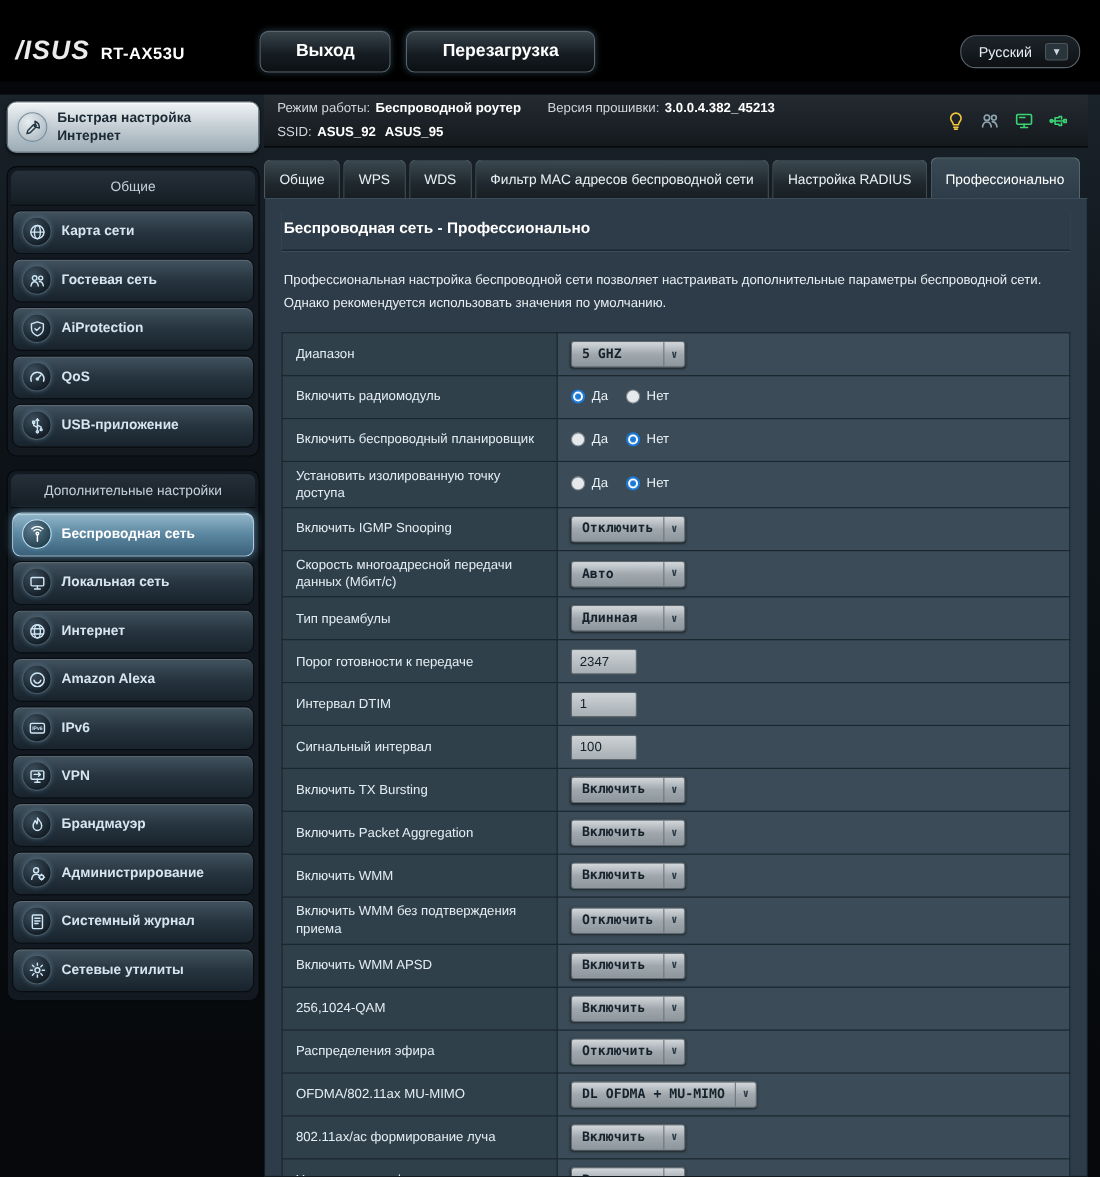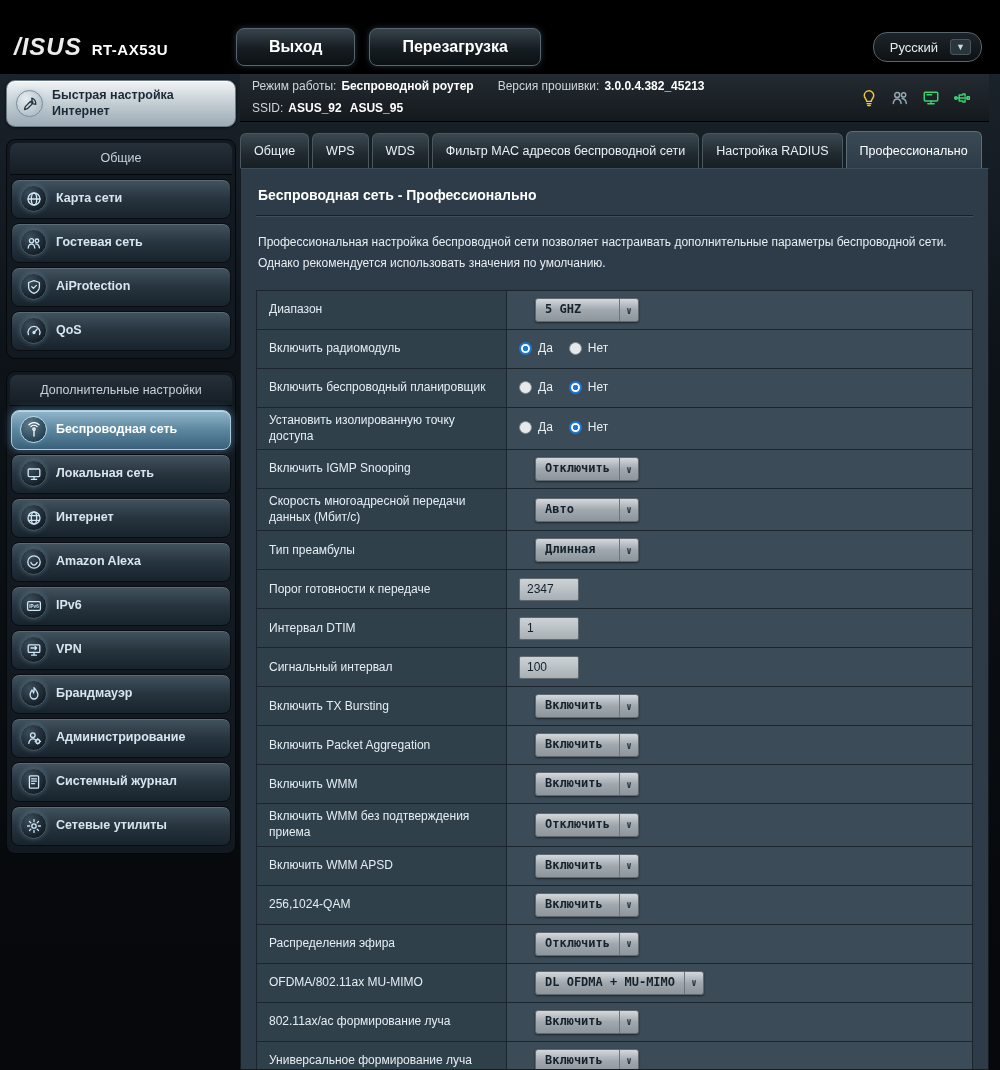--- a/index.html
+++ b/index.html
@@ -1,17 +1,17 @@
 <!DOCTYPE html>
 <html><head>
 <meta charset="utf-8">
 <style>
   * { margin:0; padding:0; box-sizing:border-box; }
   html,body { width:1000px; height:1070px; overflow:hidden; background:#000; font-family:"Liberation Sans", sans-serif; }
-  .page { width:1000px; height:1070px; display:flex; flex-direction:column; background:#05070a; }
+  .page { width:1000px; height:1070px; display:flex; flex-direction:column; background:#05070a;gap:12px; }
 
   
   .hdr { height:74px; background:#000; display:flex; align-items:center; padding:26px 18px 6px 14px; flex-shrink:0; }
   .brand { width:196px; display:flex; align-items:baseline; gap:10px; }
   .logo { color:#ececec; font-size:24px; font-weight:bold; font-style:italic; letter-spacing:1px; }
   .model { color:#fff; font-size:15px; font-weight:bold; letter-spacing:.5px; }
   .hbtn { margin-left:26px; padding:9px 32px; font-size:16px; font-weight:bold; color:#fff;
     background:linear-gradient(180deg,#37434b,#161d22 55%,#0b1013); border:1px solid #59666e; border-radius:8px;
     box-shadow:0 0 6px rgba(90,140,170,.35); cursor:pointer; font-family:inherit; }
   .hbtn + .hbtn { margin-left:14px; }
@@ -71,21 +71,21 @@
   .desc { font-size:12px; color:#e7eef3; line-height:1.75; margin:16px 2px 16px 2px; max-width:740px; }
 
   table.settings { width:100%; border-collapse:collapse; }
   .settings td { border:1px solid #1a252d; font-size:12px; height:39px; }
   .settings td.lbl { width:250px; background:#30404b; color:#e4edf3; padding:5px 12px; line-height:1.3; }
   .settings td.val { background:#3b4b57; padding:5px 12px; }
 
   .dropdown { display:inline-flex; align-items:stretch; height:24px; min-width:104px; justify-content:space-between;
     background:linear-gradient(180deg,#d3d8db,#a0a8ae 50%,#8d969c); border:1px solid #5f686e; border-radius:3px;
     color:#16232d; font-family:"DejaVu Sans Mono", monospace; font-size:12px; font-weight:bold; cursor:pointer;
-    box-shadow:0 1px 2px rgba(0,0,0,.5);margin-left:16px; }
+    box-shadow:0 1px 2px rgba(0,0,0,.5); }
   .dd-text { padding:3px 9px; white-space:nowrap; }
   .dd-arrow { border-left:1px solid #6d767c; padding:0 6px; display:flex; align-items:center; font-size:10px; color:#2b3a44; }
 
   .txt { width:60px; height:23px; background:linear-gradient(180deg,#cdd2d5,#a8b0b5); border:1px solid #5f686e; border-radius:2px;
     color:#14212b; font-size:12px; padding:2px 7px; font-family:"Liberation Sans", sans-serif; }
 
   .radio { display:inline-flex; align-items:flex-end; gap:6px; margin-right:16px; color:#e8f0f5; font-size:12px; cursor:pointer; }
   .rb { width:13px; height:13px; border-radius:50%; display:inline-block; background:#e6e9eb; border:1px solid #7c868d; }
   .rb.on { border:2px solid #1c79d6; background:radial-gradient(circle,#1c79d6 0 2.5px,#fff 3px); }
 </style>
@@ -156,20 +156,34 @@
               </div>
               <div class="side-item">
                 <span class="icon">
                   <svg viewBox="0 0 16 16" fill="none" stroke="currentColor" stroke-width="1.3" stroke-linecap="round" stroke-linejoin="round">
                     <path d="M2.4 11.6a6 6 0 1 1 11.2 0"></path>
                     <path d="M8 9.5 11.2 6"></path>
                     <circle cx="8" cy="9.5" r="1"></circle>
                   </svg>
                 </span>
                 <span class="side-label">QoS</span>
+              </div>
+              <div class="side-item">
+                <span class="icon">
+                  <svg viewBox="0 0 16 16" fill="none" stroke="currentColor" stroke-width="1.3" stroke-linecap="round" stroke-linejoin="round">
+                    <path d="M8 1.8v10.7"></path>
+                    <circle cx="8" cy="13.6" r="1"></circle>
+                    <path d="M8 9.5 4.6 7.6V5.9"></path>
+                    <rect x="3.7" y="4" width="1.8" height="1.8"></rect>
+                    <path d="M8 7.5l3.4 1.9v1.3"></path>
+                    <circle cx="11.4" cy="11.6" r=".9"></circle>
+                    <path d="M6.8 3.2 8 1.8l1.2 1.4"></path>
+                  </svg>
+                </span>
+                <span class="side-label">USB-приложение</span>
               </div>
             </div>
           </div>
           <div class="side-section">
             <div class="side-header">Дополнительные настройки</div>
             <div class="side-items">
               <div class="side-item active">
                 <span class="icon">
                   <svg viewBox="0 0 16 16" fill="none" stroke="currentColor" stroke-width="1.3" stroke-linecap="round" stroke-linejoin="round">
                     <path d="M8 8.5V14"></path>

